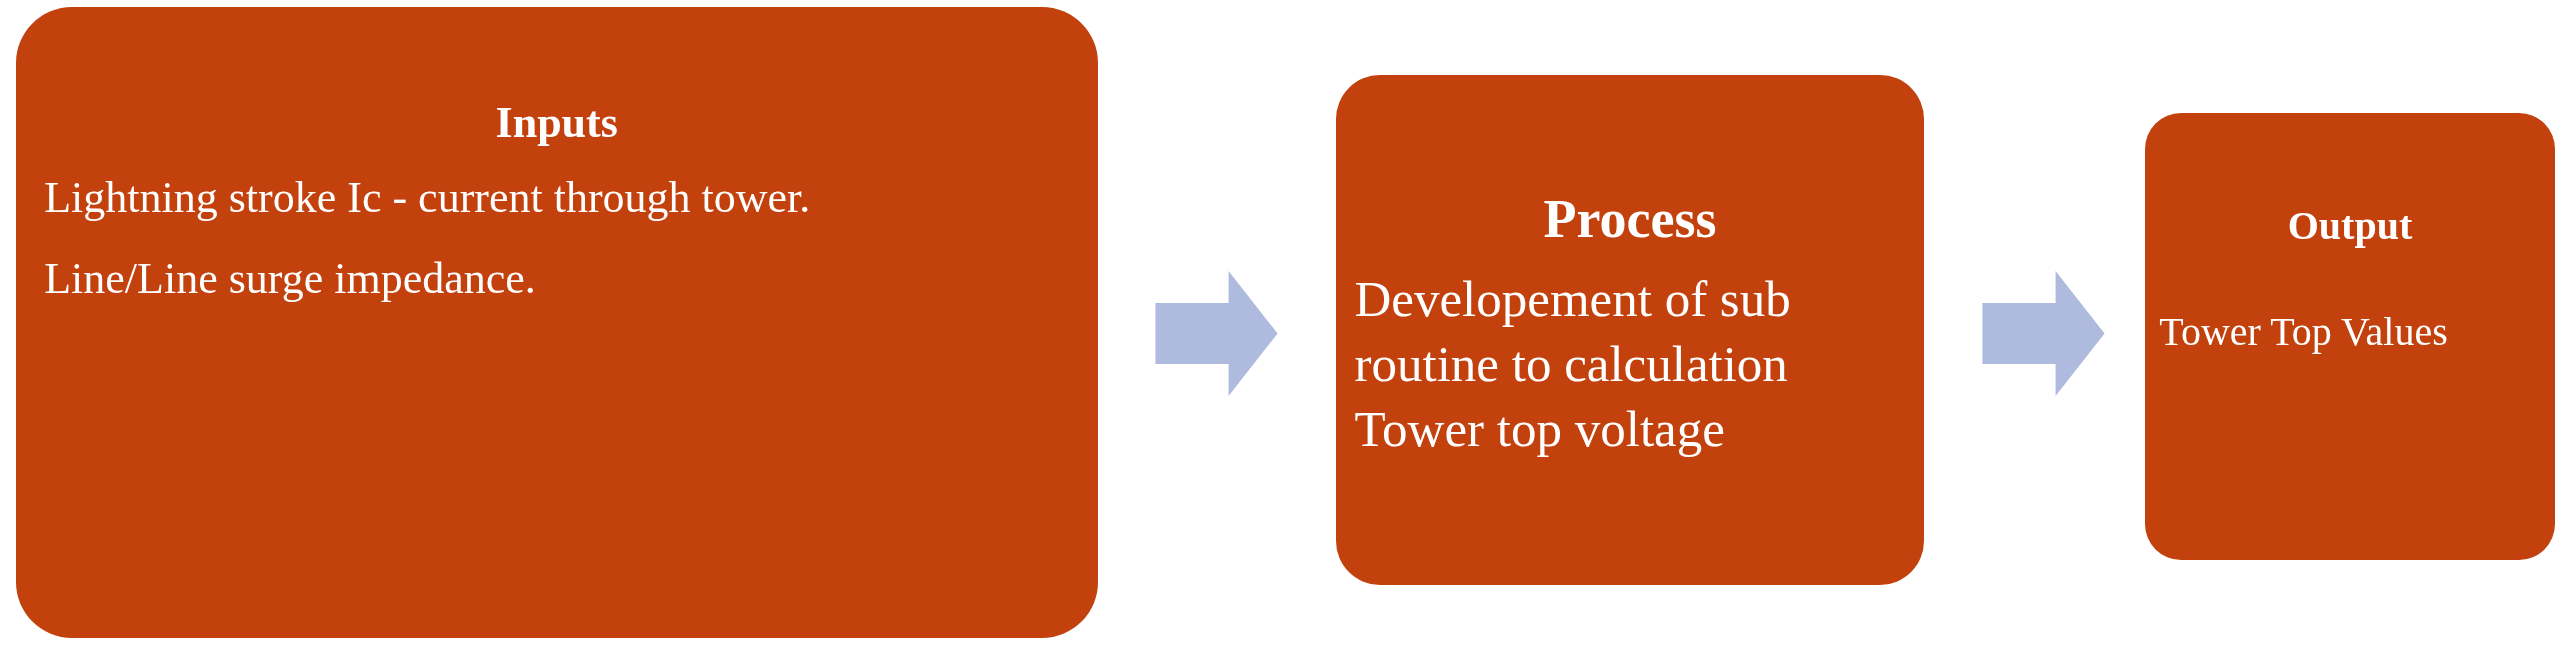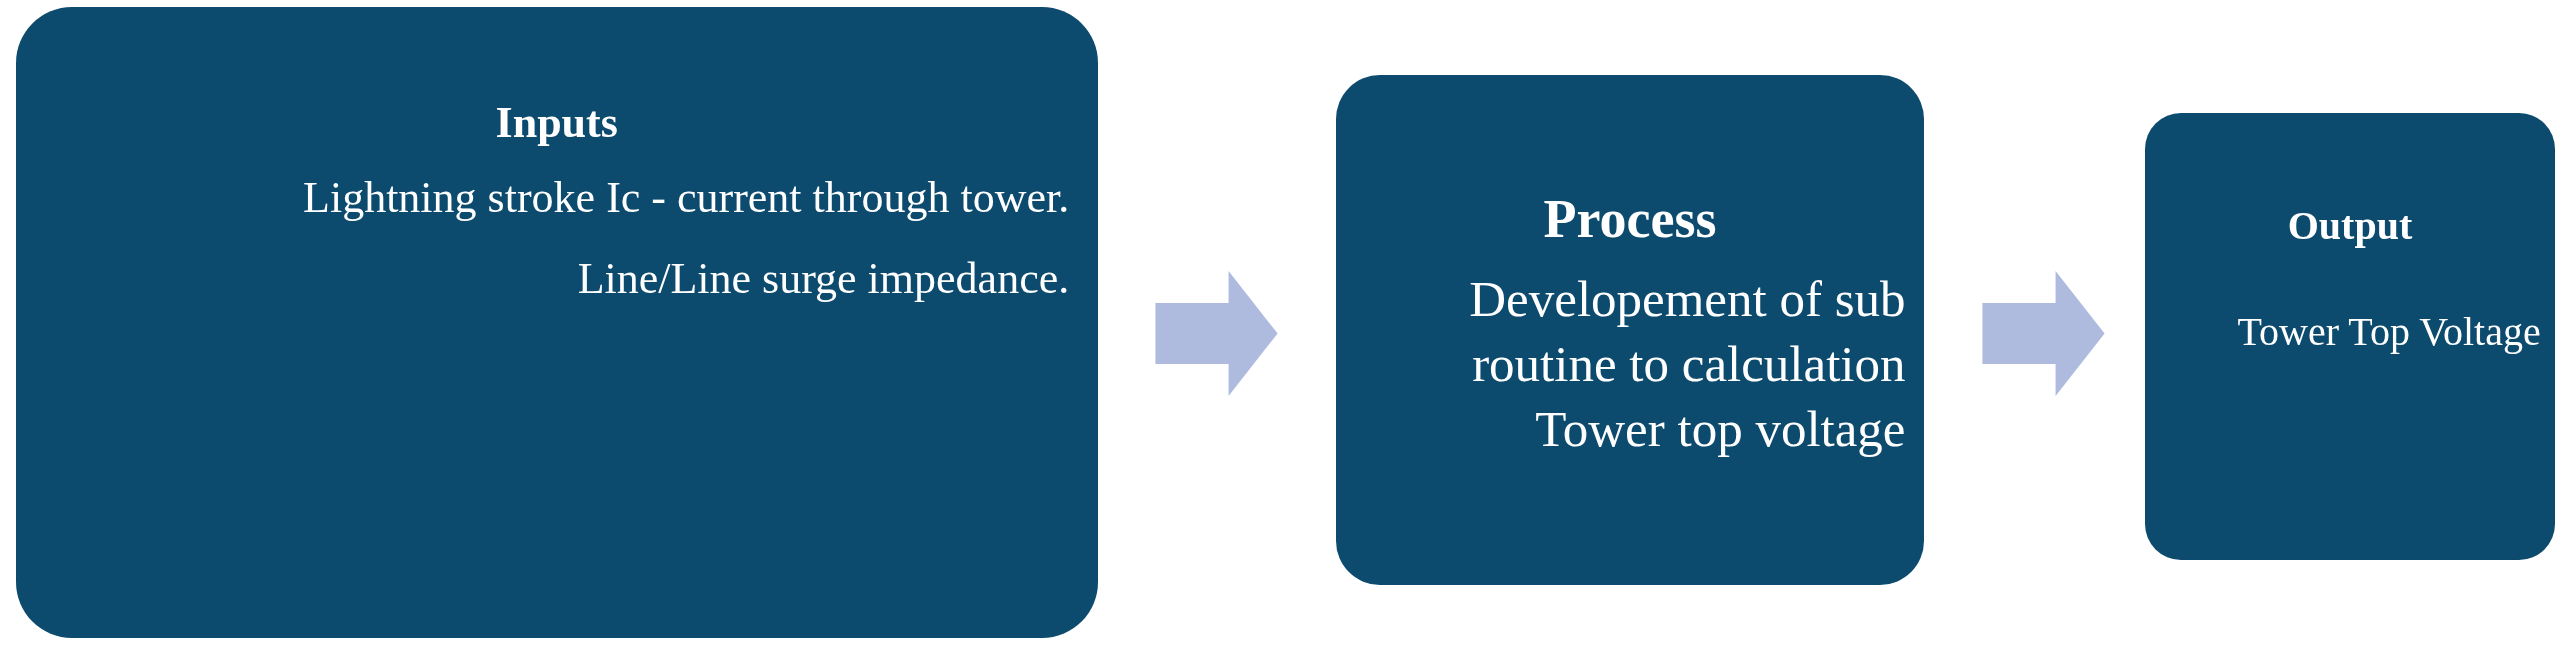--- a/index.html
+++ b/index.html
@@ -16,41 +16,41 @@
   #diagram {
     position: relative;
     width: 2576px;
     height: 652px;
     background: #ffffff;
   }
 
   .node {
     position: absolute;
     box-sizing: border-box;
-    background: #0c4a6e;
+    background: #c2410c;
     color: #ffffff;
     display: flex;
     flex-direction: column;
     align-items: center;
     justify-content: center;
     text-align: center;
     font-family: "Liberation Serif", "DejaVu Serif", serif;
     line-height: 1.12;
   }
 
   .node-title {
     font-weight: bold;
     color: #ffffff;
     width: 100%;
     text-align: center;
   }
   .node-line {
     color: #ffffff;
     width: 100%;
-    text-align: right;
+    text-align: left;
   }
 
   
   #node-inputs {
     left: 15.7px;
     top: 7.1px;
     width: 1082px;
     height: 631px;
     border-radius: 56px;
     padding: 20px 28.5px 24px 28.5px;
@@ -162,18 +162,18 @@
 
   <div class="arrow" id="arrow-2">
     <svg viewBox="0 0 172 176" xmlns="http://www.w3.org/2000/svg" aria-hidden="true">
       <polygon points="0,45 103,45 103,0 172,88 103,176 103,131 0,131" fill="#AEBBDE"></polygon>
     </svg>
   </div>
 
   <div class="node" id="node-output">
     <div class="node-title">Output</div>
     <div class="node-body">
-      <div class="node-line">Tower Top Voltage</div>
+      <div class="node-line">Tower Top Values</div>
     </div>
   </div>
 
 </div>
 
 
 </body></html>

